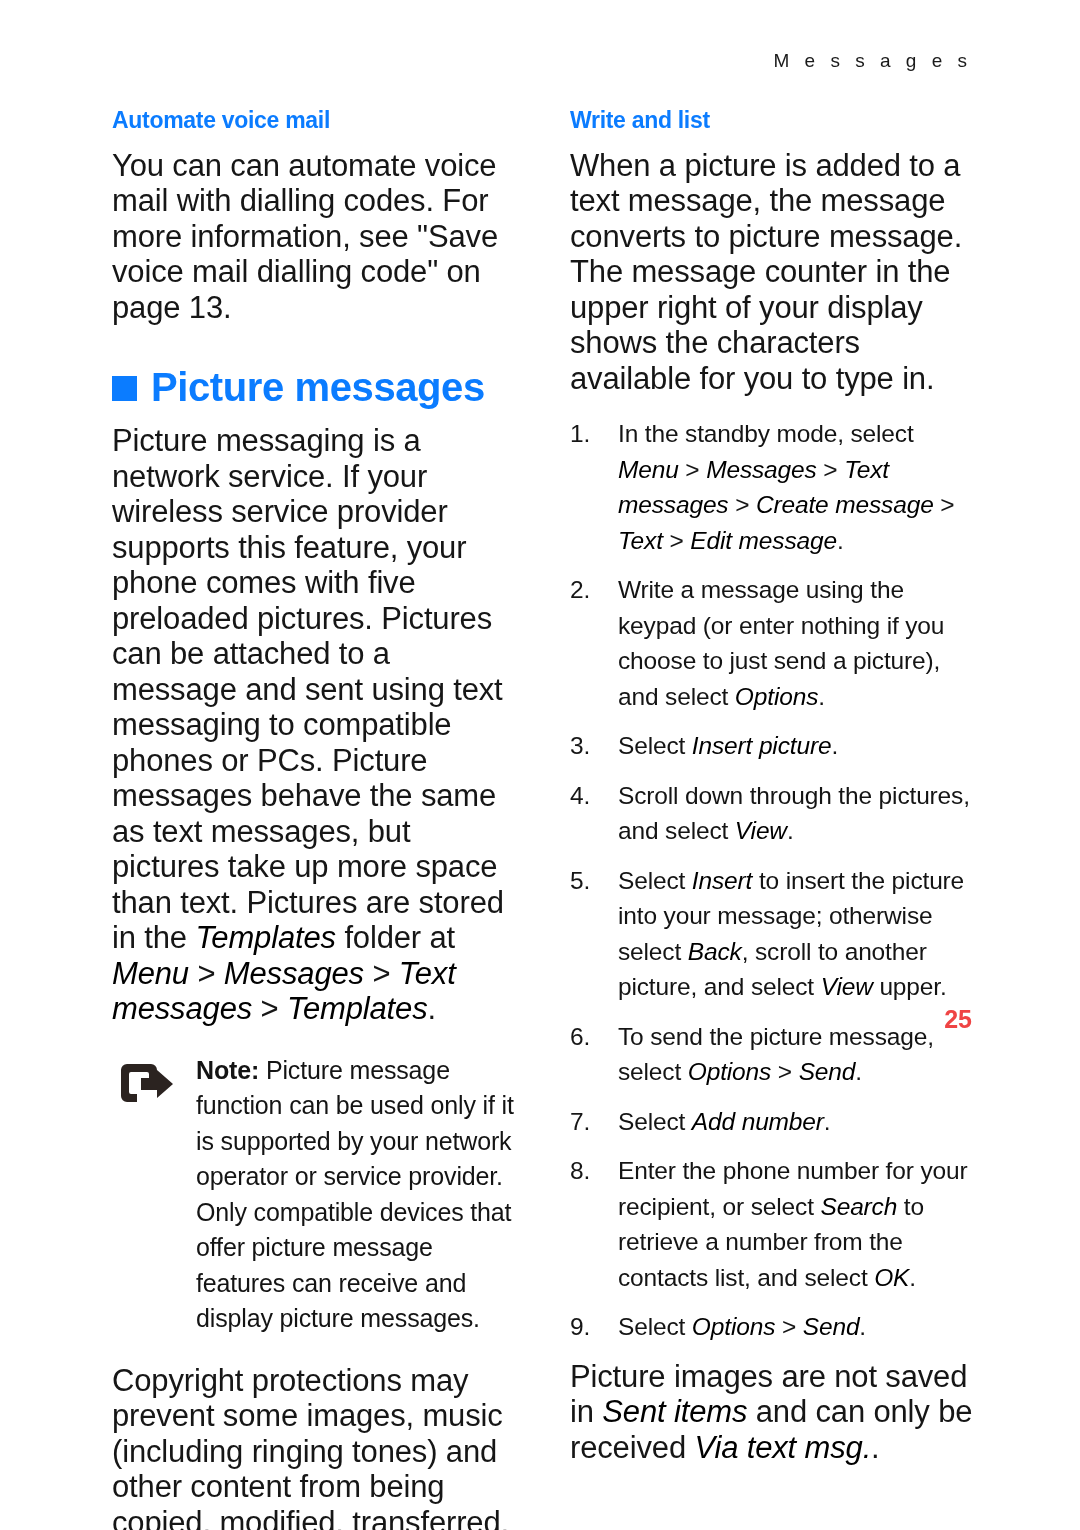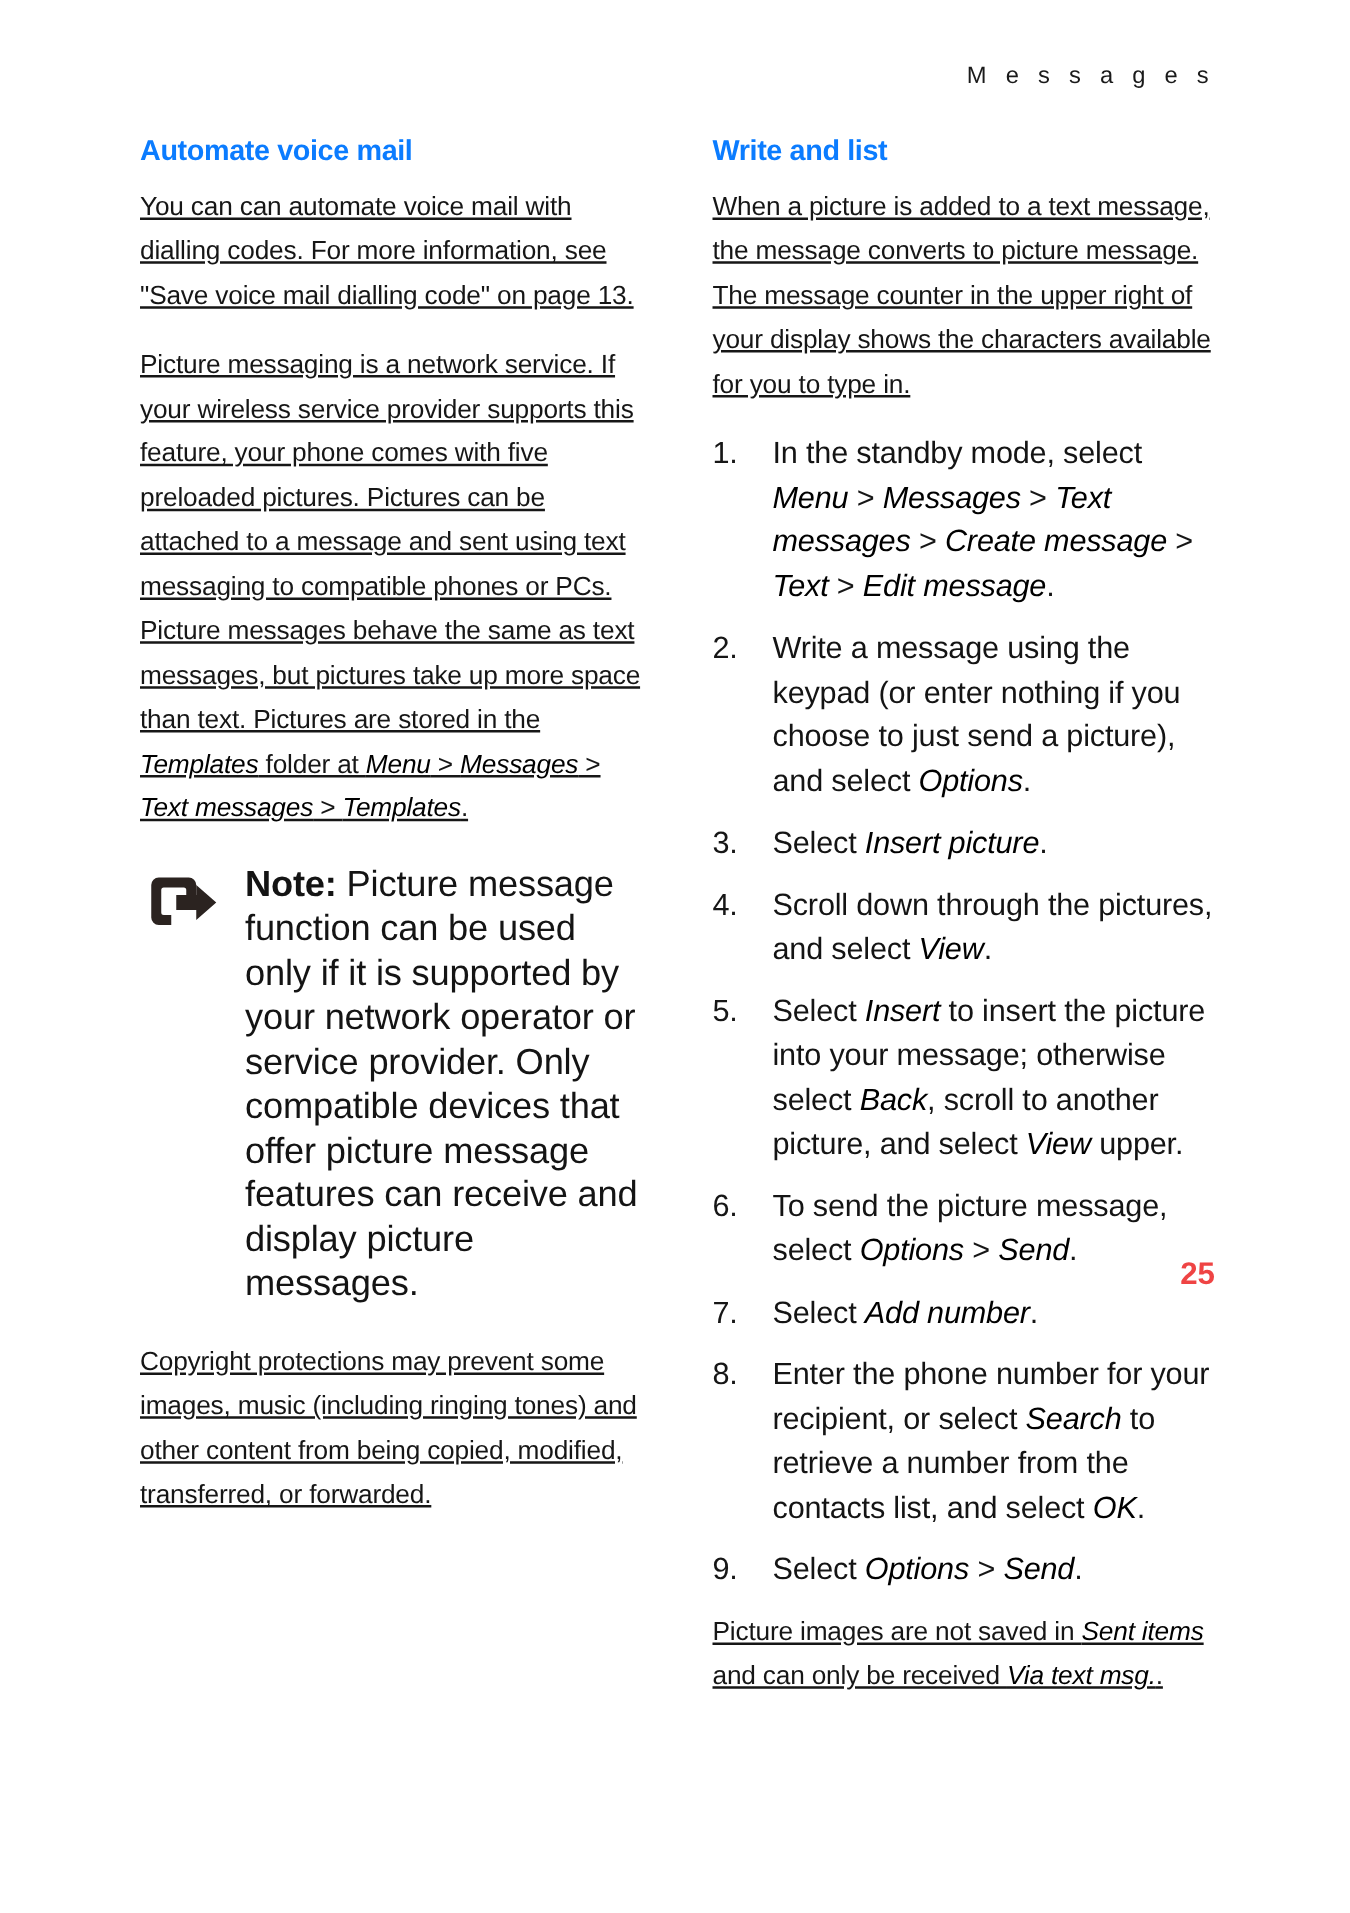--- a/index.html
+++ b/index.html
@@ -74,25 +74,24 @@
     height: 25px;
     background: #0b7cff;
     flex: 0 0 auto;
     position: relative;
     top: 1px;
   }
 
   
   p.body {
     margin: 0 0 20px 0;
-    font-size: 21px;
+    font-size: 31px;
     line-height: 35.5px;
     color: #161616;
     letter-spacing: -0.15px;
-    text-decoration: underline;
   }
 
   .ui {
     color: #000000;
     font-style: italic;
   }
   .arrow { color: #161616; font-style: normal; }
 
   
   .note {
@@ -104,21 +103,21 @@
   .note-icon {
     flex: 0 0 auto;
     width: 78px;
     padding-top: 8px;
     display: flex;
     justify-content: flex-start;
     padding-left: 6px;
   }
   .note-body {
     flex: 1 1 auto;
-    font-size: 29px;
+    font-size: 25px;
     line-height: 35.5px;
     letter-spacing: -0.15px;
   }
   .note-body b { font-weight: 700; }
 
   
   ol.steps {
     list-style: none;
     margin: 0;
     padding: 0;
@@ -159,20 +158,24 @@
   <div class="running-header">M e s s a g e s</div>
 
   <div class="columns">
 
     <div class="col col-left">
 
       <h2 class="sec-heading">Automate voice mail</h2>
 
       <p class="body">You can can automate voice mail with dialling codes. For more information, see "Save voice mail dialling code" on page 13.</p>
 
+      <h1 class="chap-heading">
+        <span class="sq-bullet"></span>
+        <span>Picture messages</span>
+      </h1>
 
       <p class="body"><span>Picture messaging is a network service. If your wireless service provider supports this feature, your phone comes with five preloaded pictures. Pictures can be attached to a message and sent using text messaging to compatible phones or PCs. Picture messages behave the same as text messages, but pictures take up more space than text. Pictures are stored in the </span><span class="ui">Templates</span><span> folder at </span><span class="ui">Menu</span><span class="arrow"> &gt; </span><span class="ui">Messages</span><span class="arrow"> &gt; </span><span class="ui">Text messages</span><span class="arrow"> &gt; </span><span class="ui">Templates</span><span>.</span></p>
 
       <div class="note">
         <div class="note-icon">
           <svg width="58" height="48" viewBox="0 0 58 48" xmlns="http://www.w3.org/2000/svg">
             <path d="M9 3 h24 a6 6 0 0 1 6 6 v8 h-8 v-4 a2 2 0 0 0 -2 -2 h-16 a2 2 0 0 0 -2 2 v18 a2 2 0 0 0 2 2 h6 v8 h-10 a6 6 0 0 1 -6 -6 v-26 a6 6 0 0 1 6 -6 z" fill="#2b2320"></path>
             <path d="M23 17 h16 v-8 l16 14 l-16 14 v-8 h-16 z" fill="#2b2320"></path>
           </svg>
         </div>

